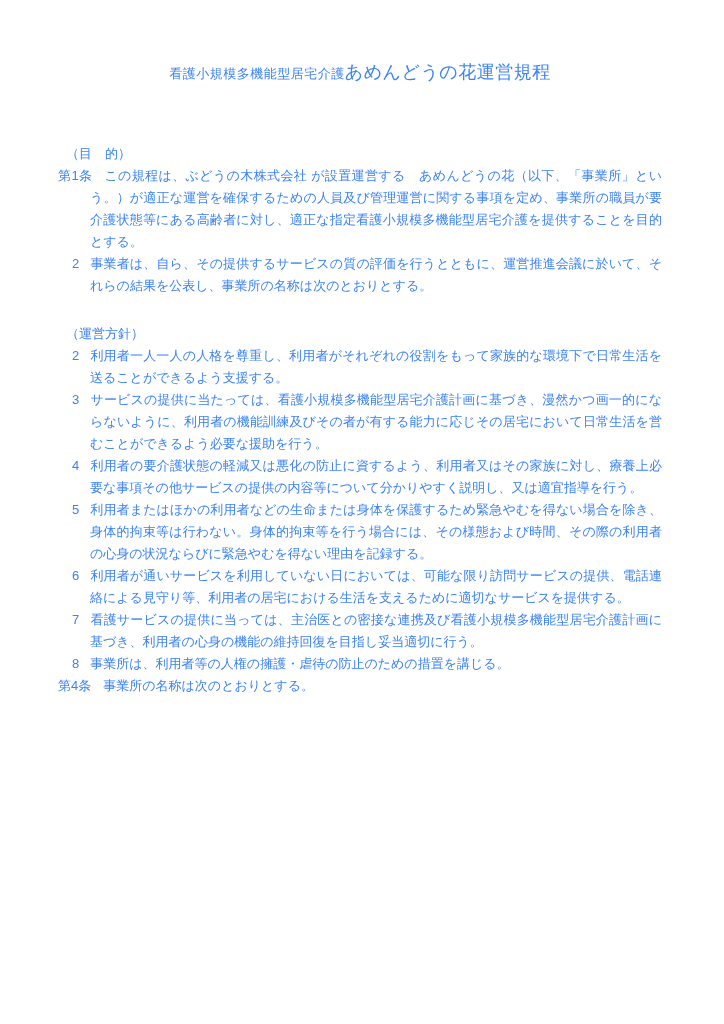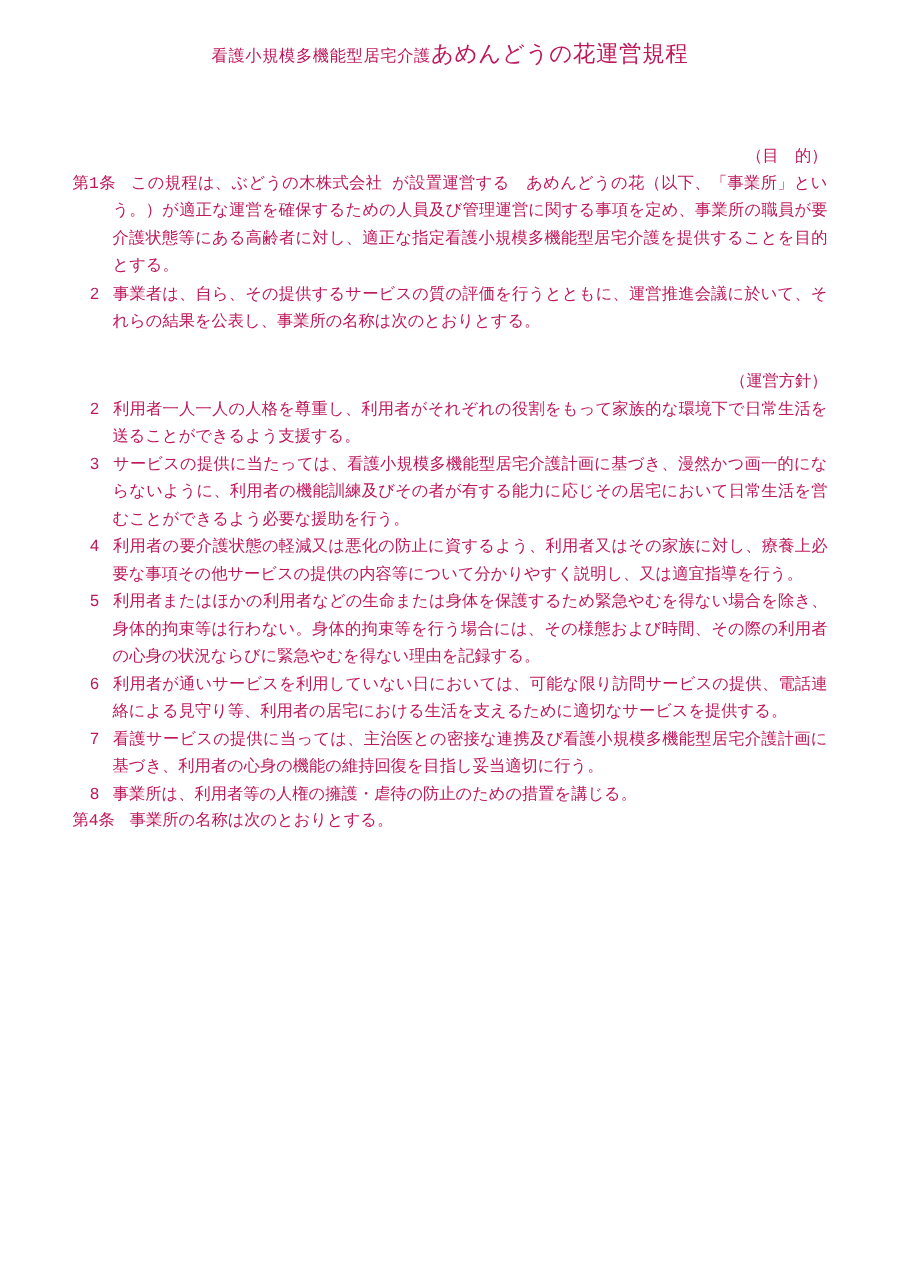--- a/index.html
+++ b/index.html
@@ -6,23 +6,23 @@
     margin: 0;
     padding: 0;
     background: #ffffff;
   }
   .page {
     position: relative;
     width: 724px;
     height: 1024px;
     box-sizing: border-box;
     background: #ffffff;
-    color: #be185d;
+    color: #3b82f6;
     font-family: "Liberation Sans", sans-serif;
-    padding: 26px 62px 0 58px;
+    padding: 55px 62px 0 58px;
     overflow: hidden;
   }
   .doc-title {
     margin: 0 0 57px 0;
     text-align: center;
     font-weight: 500;
     line-height: 25px;
     white-space: nowrap;
   }
   .title-prefix {
@@ -33,31 +33,29 @@
     font-size: 18px;
     letter-spacing: 0.5px;
   }
   .content {
     font-size: 13px;
     line-height: 22px;
   }
   .heading {
     margin: 26px 0 0 8px;
     font-size: 13px;
-    text-align: right;
   }
   .content .heading:first-child {
     margin-top: 0;
   }
   .article {
     margin: 0;
     padding-left: 32px;
     text-indent: -32px;
     text-align: justify;
-    font-family: Liberation Mono, monospace;
   }
   .article-label {
     margin-right: 12px;
     white-space: nowrap;
   }
   .item {
     margin: 0;
     padding-left: 32px;
     text-indent: -18px;
     text-align: justify;

